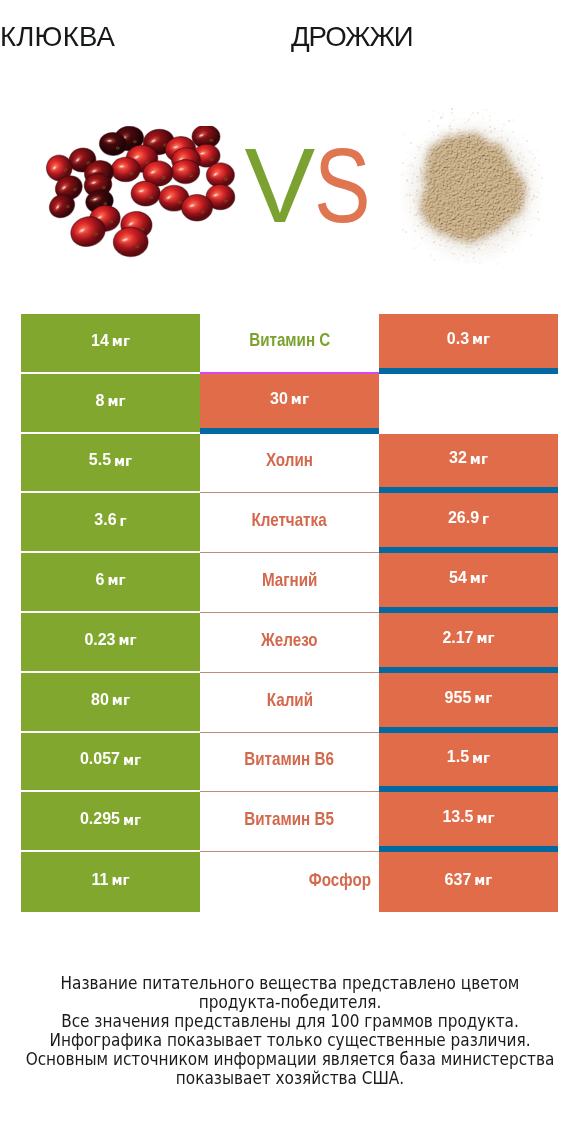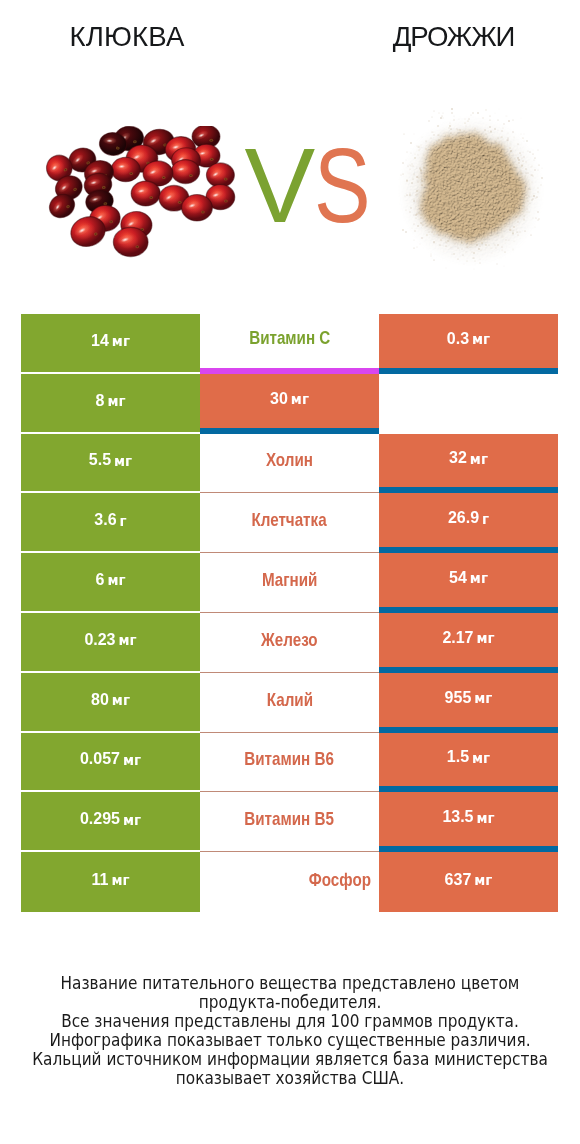--- a/index.html
+++ b/index.html
@@ -8,21 +8,21 @@
     width:580px;height:1144px;background:#ffffff;overflow:hidden;
     font-family:"Liberation Sans","DejaVu Sans",sans-serif;
     -webkit-font-smoothing:antialiased;
   }
   .page{position:relative;width:580px;height:1144px;}
 
   
   .title{
     position:absolute;top:23px;height:28px;line-height:28px;
     font-size:27.6px;font-weight:400;color:#16181a;
-    text-align:center;letter-spacing:.2px;white-space:nowrap;
+    letter-spacing:.2px;white-space:nowrap;
   }
   #title-left{left:0;width:254px;}
   #title-right{left:291px;width:325px;letter-spacing:-1.1px;}
 
   
   #cranberry-img{position:absolute;left:38px;top:126px;width:210px;height:150px;}
   #yeast-img{position:absolute;left:398px;top:106px;width:146px;height:168px;}
   .vs{
     position:absolute;top:137px;left:225px;width:160px;height:96px;
     font-size:106px;line-height:96px;font-weight:400;text-align:right;
@@ -36,21 +36,21 @@
   .row{display:flex;height:59.8px;}
   .cell{
     flex:0 0 179px;width:179px;box-sizing:border-box;
     display:flex;align-items:center;justify-content:center;
     white-space:nowrap;
   }
   .cell.left{background:#82a72f;color:#ffffff;border-bottom:2px solid #ffffff;}
   .cell.right{background:#e06c49;color:#ffffff;border-bottom:6px solid #0369a1;}
   .cell.mid{background:#ffffff;}
   .cell.mid span{font-weight:700;font-size:19px;display:inline-block;transform:scaleX(.80);line-height:1;position:relative;top:-3px;}
-  .cell.mid.green{color:#7ba22e;border-bottom:6px solid #d946ef;}
+  .cell.mid.green{color:#7ba22e;border-bottom:2px solid #d946ef;}
   .cell.mid.orange{color:#d4684c;border-bottom:1px solid #c08a78;}
   .row:last-child .cell.left,.row:last-child .cell.right{border-bottom:none;}
   .row:last-child .cell.mid{border-bottom:none;justify-content:flex-end;}
   .num{font-size:16px;font-weight:700;letter-spacing:0;line-height:1;position:relative;top:-2px;}
   .unit{font-family:"DejaVu Sans",sans-serif;font-size:13.5px;font-weight:700;margin-left:3px;letter-spacing:0;line-height:1;position:relative;top:-1px;}
 
   
   .note{
     position:absolute;left:0;top:974px;width:580px;
     text-align:center;font-size:17px;line-height:19.1px;
@@ -1061,17 +1061,17 @@
           <span class="unit">мг</span>
         </div>
       </div>
     </div>
 
   <div class="note" id="note-block">
       <div>Название питательного вещества представлено цветом</div>
       <div>продукта-победителя.</div>
       <div>Все значения представлены для 100 граммов продукта.</div>
       <div>Инфографика показывает только существенные различия.</div>
-      <div>Кальций источником информации является база министерства</div>
+      <div>Основным источником информации является база министерства</div>
       <div>показывает хозяйства США.</div>
     </div>
 
 </div>
 
 </body></html>

